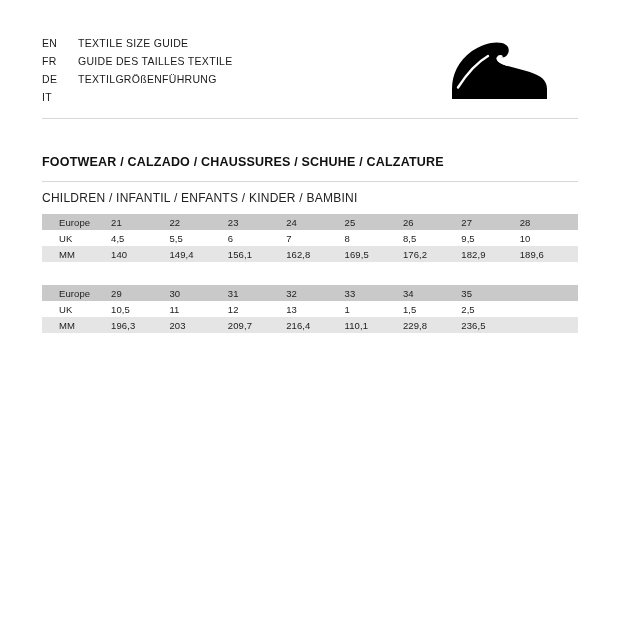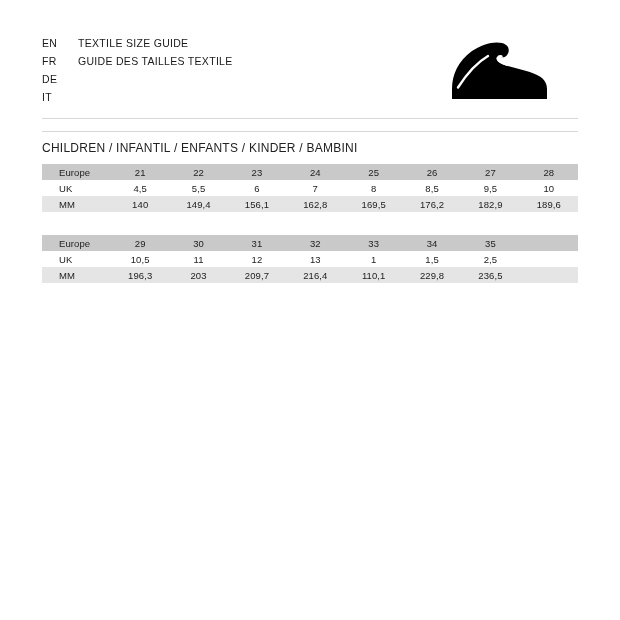--- a/index.html
+++ b/index.html
@@ -85,21 +85,20 @@
     border-collapse: collapse;
     width: 100%;
     table-layout: fixed;
   }
   table.size-table tr {
     height: 16px;
   }
   table.size-table td {
     font-size: 9.5px;
     color: #222222;
-    text-align: center;
     padding: 0;
     vertical-align: middle;
     letter-spacing: 0.1px;
   }
   table.size-table td.rowhead {
     text-align: left;
     padding-left: 17px;
     width: 52px;
   }
   tr.r-head td {
@@ -125,38 +124,40 @@
       <div class="lang-row">
         <span class="lang-code">EN</span>
         <span class="lang-label">TEXTILE SIZE GUIDE</span>
       </div>
       <div class="lang-row">
         <span class="lang-code">FR</span>
         <span class="lang-label">GUIDE DES TAILLES TEXTILE</span>
       </div>
       <div class="lang-row">
         <span class="lang-code">DE</span>
+        <span class="lang-label">TEXTILGRÖßENFÜHRUNG</span>
       </div>
       <div class="lang-row">
         <span class="lang-code">IT</span>
       </div>
     </div>
 
     <div class="shoe-icon">
       <svg width="110" height="62" viewBox="0 0 110 62" xmlns="http://www.w3.org/2000/svg">
         <path d="M8 50 C8 36 14 22 28 12 C38 5 50 2 58 4 C64 5.5 66 10 64 14.5 C62.5 18 59 19 56 18 C53.5 17.2 52 18 52.5 20 C53.2 23 57 25 62 26.5 C72 29.5 84 32 92 35.5 C99 38.6 103 43 103 50 L103 55 L8 55 Z" fill="#000000"></path>
         <path d="M57.5 17.5 C55 16.8 53.6 17.8 54 19.8 C54.6 22.4 58.2 24.2 63 25.7" fill="none" stroke="#ffffff" stroke-width="2.4" stroke-linecap="round"></path>
         <path d="M14 48.5 C22 36 32 24 44 17" fill="none" stroke="#ffffff" stroke-width="2.4" stroke-linecap="round"></path>
         <rect x="8" y="55" width="95" height="5" fill="#000000"></rect>
       </svg>
     </div>
   </div>
 
   <div class="rule"></div>
 
+  <div class="section-title">FOOTWEAR / CALZADO / CHAUSSURES / SCHUHE / CALZATURE</div>
 
   <div class="rule"></div>
 
   <div class="group-label">CHILDREN / INFANTIL / ENFANTS / KINDER / BAMBINI</div>
 
   <div class="table-wrap">
     <table class="size-table">
       <tbody>
           <tr class="r-head">
         <td class="rowhead">Europe</td>

